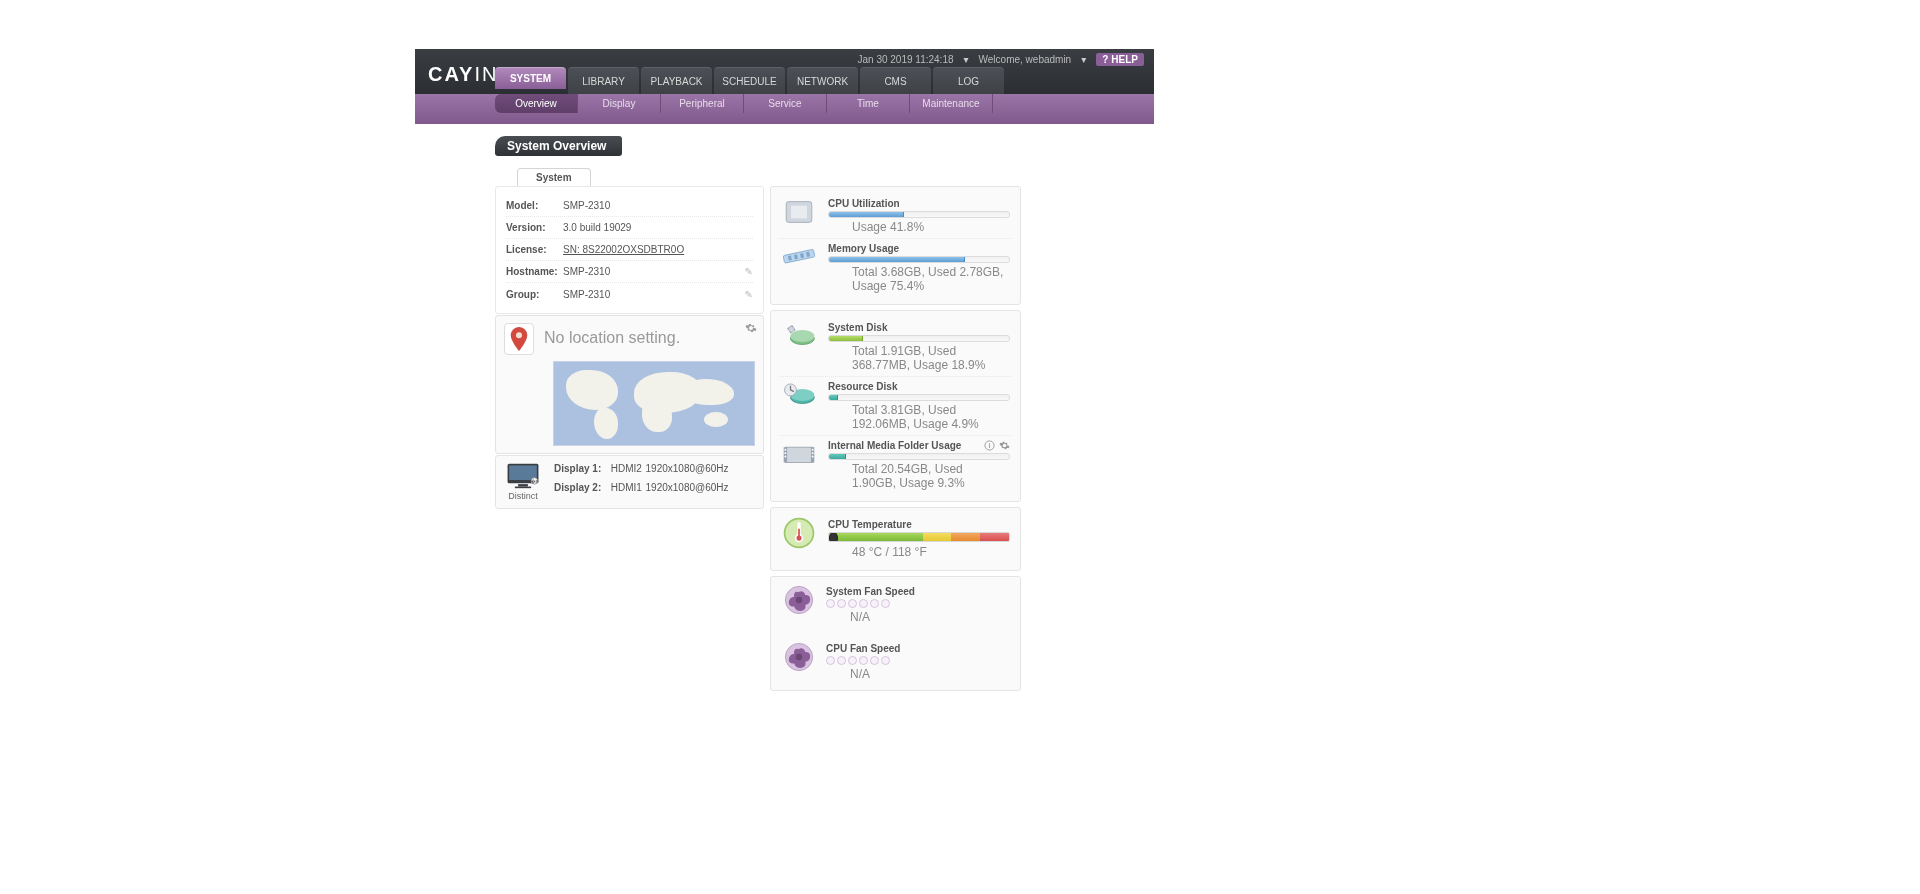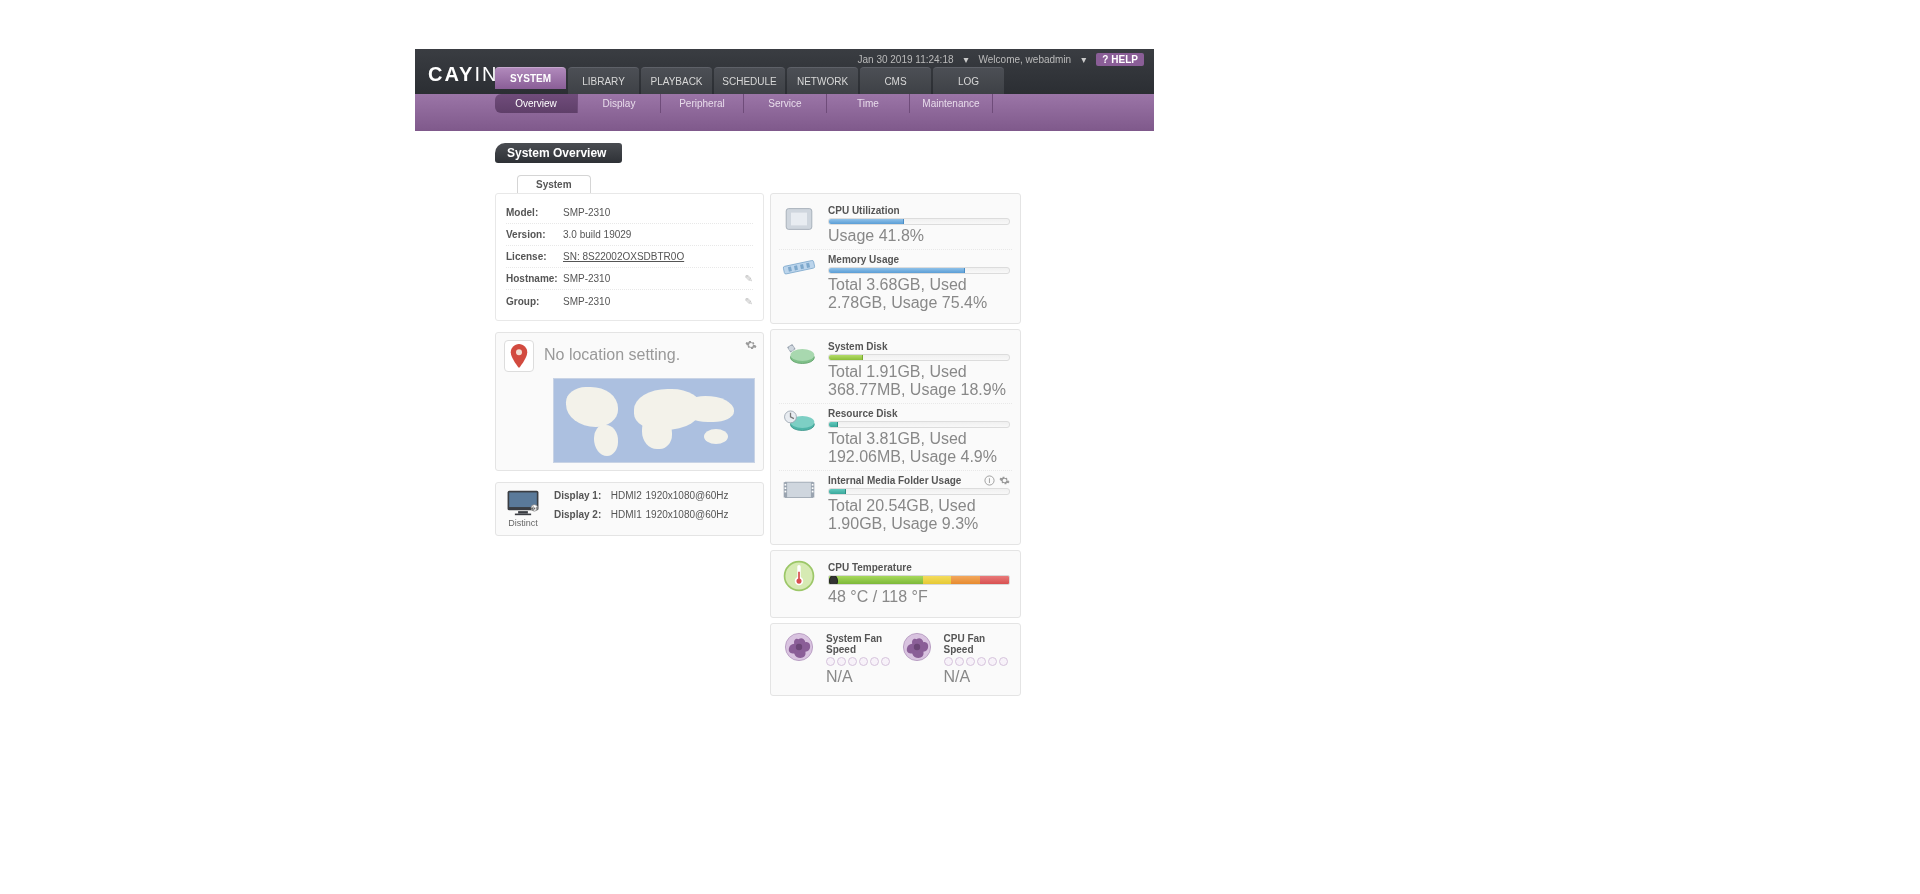--- a/index.html
+++ b/index.html
@@ -10,33 +10,33 @@
   .topbar { background: linear-gradient(#3a3d42,#2b2e33); height: 45px; display: flex; align-items: flex-end; position: relative; }
   .logo { margin-left: 13px; margin-bottom: 8px; color: #fff; font-size: 20px; font-weight: 300; letter-spacing: 2px; font-family: Arial, sans-serif; margin-top: 24px; }
   .logo b { font-weight: 700; }
   .topbar-right { position: absolute; right: 10px; top: 4px; display: flex; align-items: center; gap: 10px; color: #bbb; font-size: 10px; }
   .help-btn { background: #8a5e97; color: #fff; padding: 1px 6px; border-radius: 2px; font-size: 10px; font-weight: bold; display: inline-flex; align-items: center; gap: 3px; }
 
   .maintabs { position: absolute; left: 80px; bottom: 0; display: flex; }
   .maintab { width: 71px; height: 27px; background: linear-gradient(#4c4f55,#3e4146); color: #d8d8d8; font-size: 10px; display: flex; align-items: center; justify-content: center; margin-right: 2px; border-top-left-radius: 4px; border-top-right-radius: 4px; cursor: pointer; border-top: 1px solid #5e6168; }
   .maintab.active { background: linear-gradient(#b089bb,#8a5e97); height: 22px; color: #fff; font-weight: bold; border-top: 1px solid #c6a8ce; }
 
-  .subnav { background: linear-gradient(#9b75a7,#7f598b); height: 37px; display: flex; }
+  .subnav { background: linear-gradient(#9b75a7,#7f598b); height: 30px; display: flex; }
   .subnav-spacer { width: 80px; }
   .subnav-item { width: 83px; height: 19px; color: #e8dceb; font-size: 10px; display: flex; align-items: center; justify-content: center; border-right: 1px solid #6f4c7a; cursor: pointer; }
   .subnav-item.active { background: linear-gradient(#704c7b,#5f3f69); color: #fff; border-top-left-radius: 6px; border-bottom-left-radius: 6px; }
 
   .content { padding: 12px 0 0 80px; background: #fff; }
   .page-title { display: inline-block; background: linear-gradient(#4a4d52,#2e3136); color: #fff; font-size: 12px; font-weight: bold; padding: 3px 16px 3px 12px; border-radius: 3px; margin-bottom: 12px; border-top-left-radius: 10px; }
 
   .subtab-row { display: flex; margin-left: 22px; }
   .subtab { background: #fff; border: 1px solid #d5d5d5; border-bottom: none; padding: 3px 18px; font-size: 10px; font-weight: bold; color: #555; border-top-left-radius: 4px; border-top-right-radius: 4px; }
 
   .cols { display: flex; gap: 6px; }
-  .col-left { width: 269px; display: flex; flex-direction: column; gap: 11px; }
+  .col-left { width: 269px; display: flex; flex-direction: column; gap: 1px; }
   .col-right { width: 251px; display: flex; flex-direction: column; gap: 5px; }
 
   .panel { background: #fafafa; border: 1px solid #e4e4e4; border-radius: 3px; padding: 7px 8px; }
   .panel-plain { background: #fff; border: 1px solid #e8e8e8; border-radius: 3px; padding: 8px 10px; }
 
   .kv { display: flex; align-items: center; min-height: 22px; border-bottom: 1px dotted #e8e8e8; }
   .kv:last-child { border-bottom: none; }
   .kv-label { width: 57px; font-size: 10px; font-weight: bold; color: #555; }
   .kv-value { font-size: 10px; color: #555; }
   .kv-value a { color: #555; text-decoration: underline; }
@@ -59,31 +59,31 @@
   .metric { display: flex; gap: 11px; align-items: flex-start; padding: 4px 2px; }
   .metric + .metric { border-top: 1px dotted #e8e8e8; }
   .mico { width: 36px; height: 28px; flex-shrink: 0; display: flex; align-items: center; justify-content: center; }
   .mbody { flex: 1; }
   .mtitle { font-size: 10px; font-weight: bold; color: #555; margin-bottom: 2px; display: flex; align-items: center; }
   .mtitle .ri { margin-left: auto; display: flex; gap: 4px; color: #999; }
   .bar { height: 7px; background: linear-gradient(#f0f0f0,#f8f8f8); border: 1px solid #dcdcdc; border-radius: 3px; overflow: hidden; position: relative; margin-bottom: 2px; }
   .bar .fill { height: 100%; background: linear-gradient(#8fc1e9,#5b9ed6); border-right: 1px solid #4a8cc4; }
   .bar .fill.green { background: linear-gradient(#b4dc6a,#8cbf3a); border-right: 1px solid #78a830; }
   .bar .fill.teal { background: linear-gradient(#62c9bd,#3aa99c); border-right: 1px solid #2e8e82; }
-  .msub { font-size: 16px; color: #888; }
+  .msub { font-size: 12px; color: #888; margin-left: 24px; }
 
   .temp-bar { height: 10px; border-radius: 2px; display: flex; overflow: hidden; margin-bottom: 3px; border: 1px solid #d8d8d8; position: relative; }
   .temp-bar .seg { height: 100%; }
   .temp-bar .seg.g { background: linear-gradient(#a7d95c,#7cb838); flex: 52; }
   .temp-bar .seg.y { background: linear-gradient(#f4dc5e,#e6c933); flex: 16; }
   .temp-bar .seg.o { background: linear-gradient(#f3a85e,#e68a2e); flex: 16; }
   .temp-bar .seg.r { background: linear-gradient(#e97a7a,#d85050); flex: 16; }
   .temp-marker { position: absolute; left: 0; top: -1px; width: 9px; height: 12px; background: #333; border-radius: 50%; border: 1px solid #222; }
 
-  .fan-row { display: flex; gap: 2px; }
+  .fan-row { display: flex; gap: 15px; flex-direction: column; }
   .fan-panel { flex: 1; display: flex; gap: 9px; align-items: flex-start; padding: 2px; }
   .dots { display: flex; gap: 2px; margin: 2px 0; }
   .dot { width: 9px; height: 9px; border: 1px solid #d6c3dc; border-radius: 50%; background: #f7f2f9; }
 
   svg { display: block; }
 </style>
 </head>
 <body>
 
 <div class="outer">

